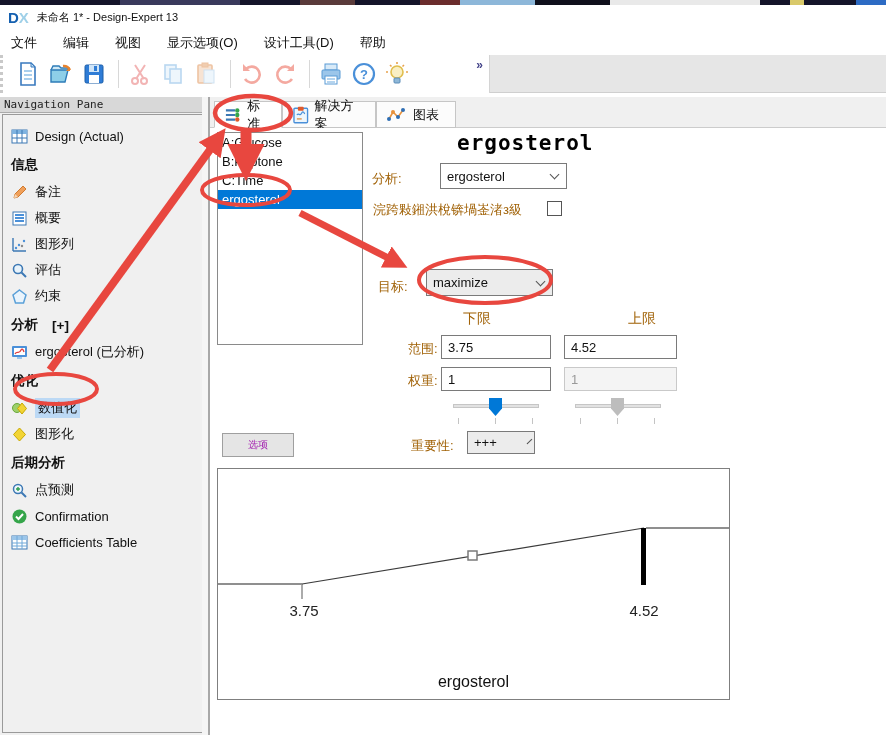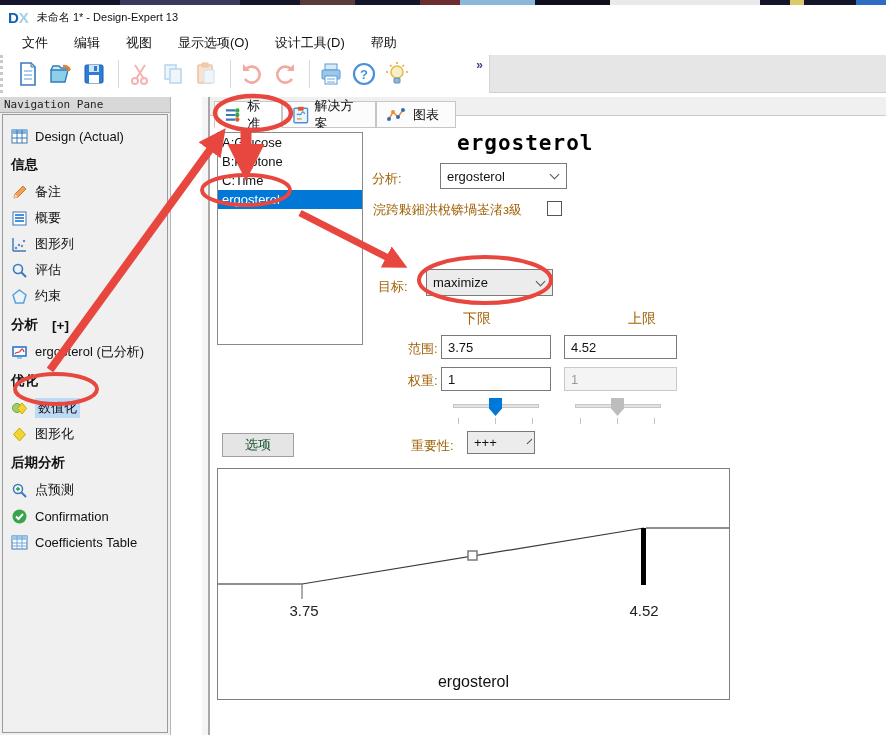--- a/index.html
+++ b/index.html
@@ -11,44 +11,44 @@
   .top-strip span { position:absolute; top:0; height:5px; display:block; }
 
   
   .titlebar { position:absolute; left:0; top:5px; width:886px; height:25px; background:#fff; display:flex; align-items:center; padding-left:8px; }
   .dx-logo { font-weight:900; font-size:15px; letter-spacing:0; margin-right:8px; }
   .dx-logo .d { color:#1560b0; }
   .dx-logo .x { color:#9fd0e8; }
   .win-title { font-size:11px; color:#111; }
 
   
-  .menubar { position:absolute; left:0; top:30px; width:886px; height:25px; background:#fff; display:flex; align-items:center; padding-left:20px; }
+  .menubar { position:absolute; left:0; top:30px; width:886px; height:25px; background:#fff; display:flex; align-items:center; padding-left:9px; }
   .menu-item { font-size:13px; color:#111; margin-right:22px; padding:3px 2px; cursor:default; }
 
   
   .toolbar-zone { position:absolute; left:0; top:55px; width:886px; height:38px; background:#e6e6e6; border-bottom:1px solid #cfcfcf; }
   .toolbar { position:absolute; left:0; top:0; width:490px; height:38px; background:#fff; border-right:1px solid #d4d4d4; display:flex; align-items:center; padding-left:10px; border-left:3px dotted #c9c9c9; }
   .tbtn { width:30px; height:30px; display:flex; align-items:center; justify-content:center; margin-right:3px; }
   .tsep { width:1px; height:28px; background:#d8d8d8; margin:0 6px; }
   .overflow-chevron { position:absolute; right:6px; top:3px; font-size:12px; color:#44448a; font-weight:bold; }
 
   
-  .navpane { position:absolute; left:0; top:97px; width:171px; height:638px; background:#f0f0f0; border-right:1px solid #b5b5b5; }
+  .navpane { position:absolute; left:0; top:97px; width:208px; height:638px; background:#f0f0f0; border-right:1px solid #b5b5b5; }
   .navpane-header { height:16px; background:#d8d8d8; border-bottom:1px solid #aaa; font-family:"DejaVu Sans Mono",monospace; font-size:11px; color:#222; padding-left:4px; line-height:15px; }
   .navpane-body { position:absolute; left:2px; top:17px; right:2px; bottom:2px; border:1px solid #9a9a9a; background:#f0f0f0; padding:8px 0 0 8px; overflow:hidden; }
   .nav-item { height:26px; display:flex; align-items:center; gap:7px; font-size:13px; color:#111; }
   .nav-section { height:28px; display:flex; align-items:center; gap:14px; font-size:13.5px; font-weight:bold; color:#111; margin-top:2px; }
   .nav-label.sel { background:#bcd9f5; padding:1px 3px; }
   .nicon { width:17px; height:17px; flex:0 0 17px; }
 
   
   .splitter { position:absolute; left:202px; top:97px; width:8px; height:638px; background:#f5f5f5; border-right:2px solid #a8a8a8; }
 
   
-  .tabstrip { position:absolute; left:210px; top:97px; width:676px; height:19px; background:#f0f0f0; border-bottom:1px solid #cccccc; }
+  .tabstrip { position:absolute; left:210px; top:97px; width:676px; height:31px; background:#f0f0f0; border-bottom:1px solid #cccccc; }
   .tab { position:absolute; top:4px; height:27px; background:#fcfcfc; border:1px solid #c6c6c6; display:flex; align-items:center; gap:6px; padding:0 10px; font-size:13px; color:#111; }
   .tab.active { background:#ffffff; border-bottom:1px solid #ffffff; }
   .main-bg { position:absolute; left:210px; top:128px; width:676px; height:607px; background:#ffffff; }
 
   
   .listbox { position:absolute; left:217px; top:132px; width:146px; height:213px; background:#fff; border:1px solid #8a8a8a; font-size:13px; }
   .lb-item { height:19px; line-height:19px; padding-left:4px; color:#111; }
   .lb-item.sel { background:#0078d7; color:#fff; }
 
   .resp-title { position:absolute; left:457px; top:131px; font-family:"DejaVu Sans Mono",monospace; font-weight:bold; font-size:21px; color:#000; letter-spacing:1px; }
@@ -64,21 +64,21 @@
 
   .tinput { position:absolute; border:1px solid #7a7a7a; background:#fff; font-size:13px; color:#111; padding-left:6px; font-family:"Liberation Sans",sans-serif; }
   .tinput:disabled { background:#f4f4f4; color:#9a9a9a; border-color:#c9c9c9; }
 
   .slider-track { position:absolute; height:4px; background:#e2e2e2; border:1px solid #c6c6c6; }
   .slider-thumb { position:absolute; width:13px; height:18px; clip-path:polygon(0 0,100% 0,100% 58%,50% 100%,0 58%); }
   .thumb-blue { background:#0078d7; }
   .thumb-gray { background:#bdbdbd; }
   .tick { position:absolute; width:1px; height:6px; background:#c4c4c4; }
 
-  .btn { position:absolute; background:#e5e5e5; border:1px solid #9f9f9f; font-size:13px; color:#14532d; display:flex; align-items:center; justify-content:center; }
+  .btn { position:absolute; background:#e5e5e5; border:1px solid #9f9f9f; font-size:10px; color:#a21caf; display:flex; align-items:center; justify-content:center; }
 
   
   .chartbox { position:absolute; left:217px; top:468px; width:513px; height:232px; background:#fff; border:1px solid #7f7f7f; }
   .ramp-label { position:absolute; font-size:15px; color:#222; transform:translateX(-50%); }
   .ramp-axis-title { position:absolute; left:0; right:0; bottom:8px; text-align:center; font-size:16px; color:#111; }
 
   .overlay { position:absolute; left:0; top:0; width:886px; height:735px; pointer-events:none; z-index:50; }
 </style>
 </head>
 <body>

